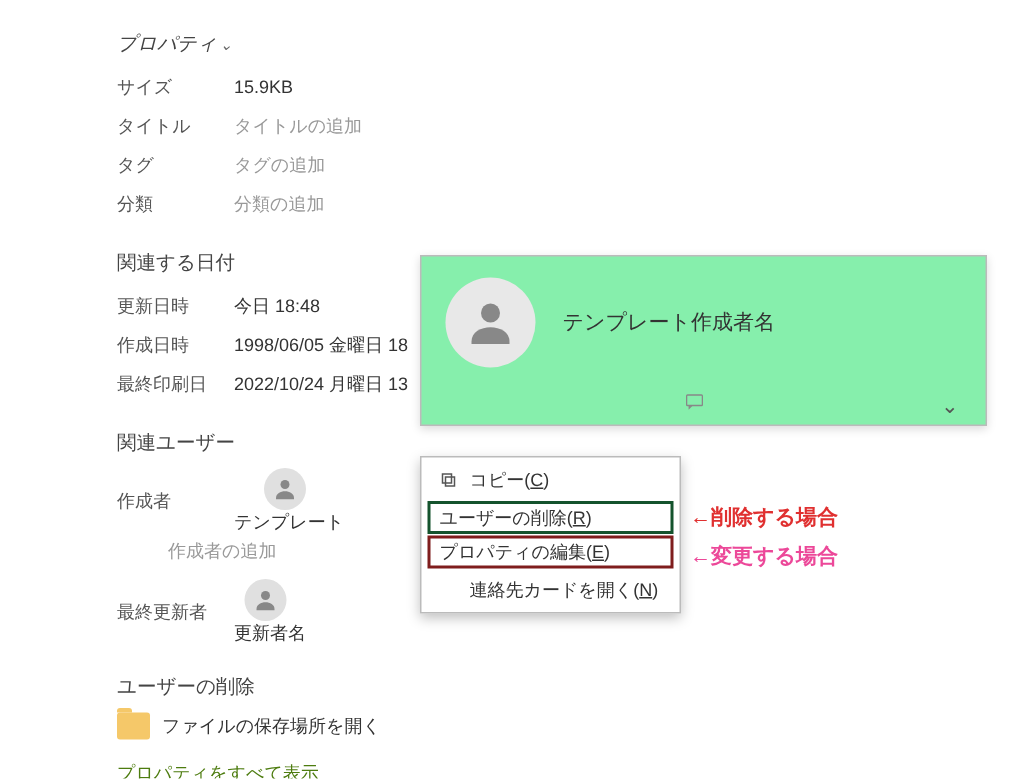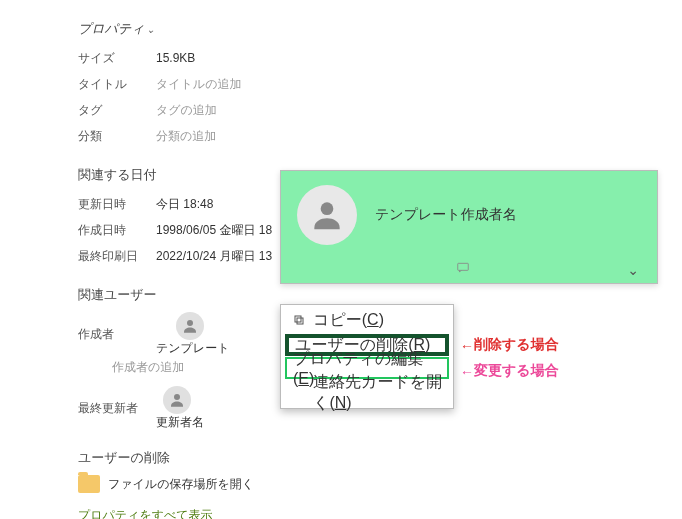--- a/index.html
+++ b/index.html
@@ -27,25 +27,25 @@
     .hover-card { position: absolute; left: 280px; top: 170px; width: 378px; height: 114px; background: #86efac; border: 1px solid #bbb; box-shadow: 0 2px 6px rgba(0,0,0,0.15); }
     .hover-top { display: flex; padding: 14px 16px 8px 16px; align-items: center; }
     .hover-name { font-size: 14px; color: #333; margin-left: 18px; }
     .hover-bottom { display: flex; align-items: center; justify-content: space-between; padding: 8px 18px 10px 18px; }
     .hover-spacer { flex: 1; }
     .chat-icon { width: 16px; height: 14px; }
     .chev-down { font-size: 14px; color: #555; }
 
     
     .ctx-menu { position: absolute; left: 280px; top: 304px; width: 174px; background: #fff; border: 1px solid #bbb; box-shadow: 0 3px 8px rgba(0,0,0,0.25); padding: 2px; }
-    .ctx-item { display: flex; align-items: center; height: 26px; padding: 0 8px; font-size: 16px; color: #333; cursor: pointer; }
+    .ctx-item { display: flex; align-items: center; height: 26px; padding: 0 8px; font-size: 12px; color: #333; cursor: pointer; }
     .ctx-item .mi-icon { width: 16px; display: inline-flex; justify-content: center; margin-right: 6px; }
     .ctx-item .mi-text { flex: 1; }
-    .box-red { border: 4px solid #14532d; margin: 1px 2px; height: 22px; padding: 0 6px; }
-    .box-blue { border: 2px solid #22c55e; margin: 1px 2px; height: 22px; padding: 0 6px; }
+    .box-red { border: 2px solid #14532d; margin: 1px 2px; height: 22px; padding: 0 6px; }
+    .box-blue { border: 2px solid #7f1d1d; margin: 1px 2px; height: 22px; padding: 0 6px; }
     .underline-shortcut { text-decoration: underline; }
 
     
     .annot { position: absolute; font-size: 14px; font-weight: bold; }
     .annot-red { color: #e03030; left: 460px; top: 336px; }
     .annot-blue { color: #ec4899; left: 460px; top: 362px; }
   </style>
 </head>
 <body>
 

